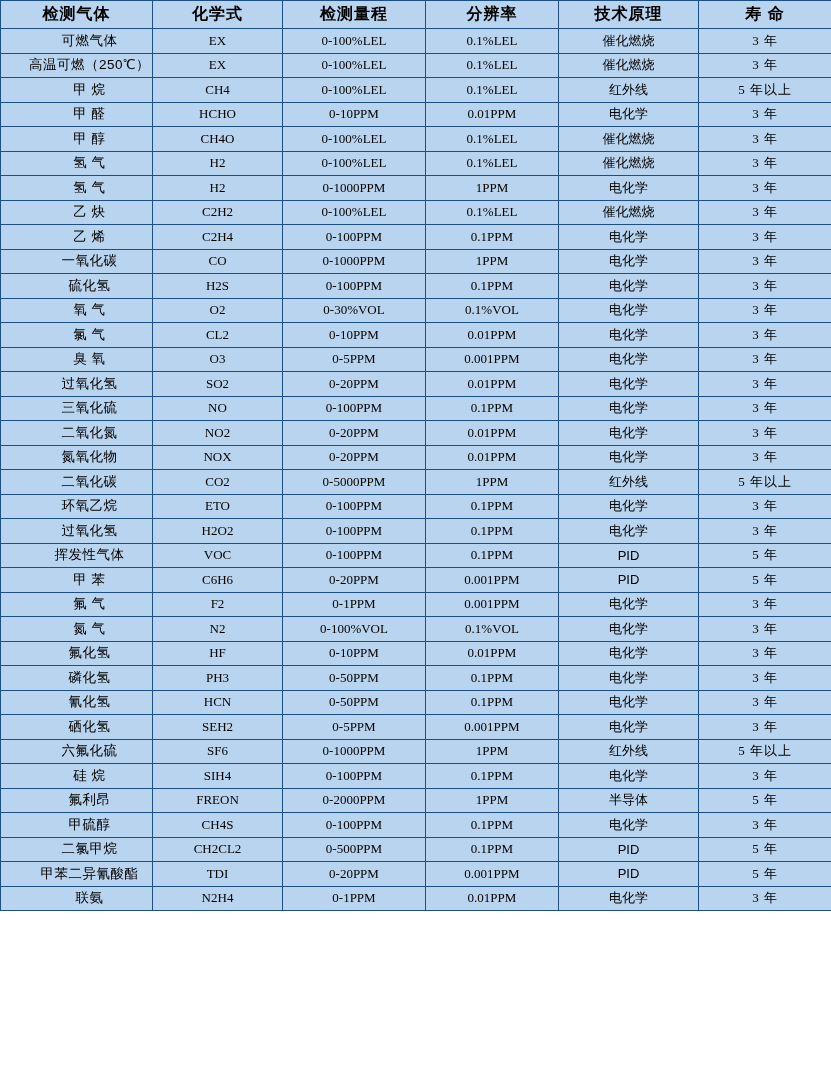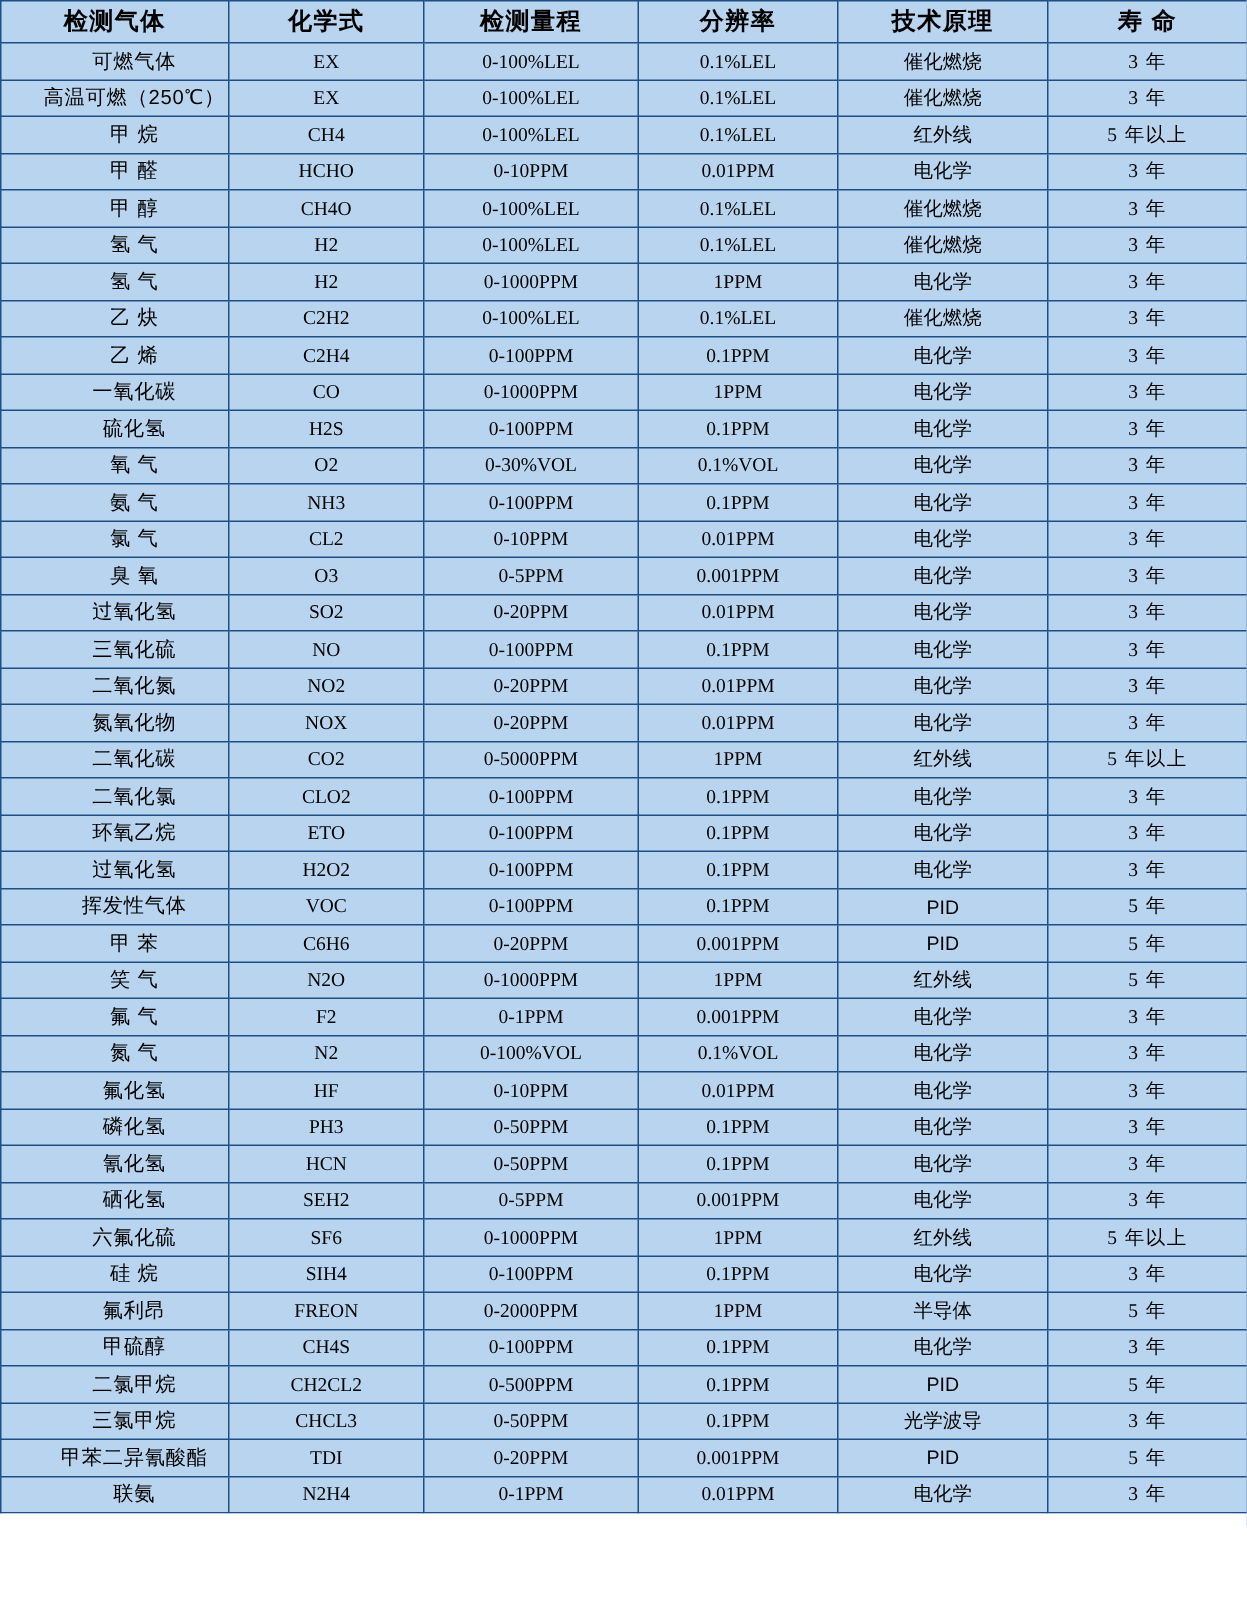--- a/index.html
+++ b/index.html
@@ -180,28 +180,20 @@
       </tr>
       <tr>
         <td class="name">氧 气</td>
         <td class="formula">O2</td>
         <td class="range">0-30%VOL</td>
         <td class="resolution">0.1%VOL</td>
         <td class="principle">电化学</td>
         <td class="life">3 年</td>
       </tr>
       <tr>
-        <td class="name">氨 气</td>
-        <td class="formula">NH3</td>
-        <td class="range">0-100PPM</td>
-        <td class="resolution">0.1PPM</td>
-        <td class="principle">电化学</td>
-        <td class="life">3 年</td>
-      </tr>
-      <tr>
         <td class="name">氯 气</td>
         <td class="formula">CL2</td>
         <td class="range">0-10PPM</td>
         <td class="resolution">0.01PPM</td>
         <td class="principle">电化学</td>
         <td class="life">3 年</td>
       </tr>
       <tr>
         <td class="name">臭 氧</td>
         <td class="formula">O3</td>
@@ -244,28 +236,20 @@
       </tr>
       <tr>
         <td class="name">二氧化碳</td>
         <td class="formula">CO2</td>
         <td class="range">0-5000PPM</td>
         <td class="resolution">1PPM</td>
         <td class="principle">红外线</td>
         <td class="life">5 年以上</td>
       </tr>
       <tr>
-        <td class="name">二氧化氯</td>
-        <td class="formula">CLO2</td>
-        <td class="range">0-100PPM</td>
-        <td class="resolution">0.1PPM</td>
-        <td class="principle">电化学</td>
-        <td class="life">3 年</td>
-      </tr>
-      <tr>
         <td class="name">环氧乙烷</td>
         <td class="formula">ETO</td>
         <td class="range">0-100PPM</td>
         <td class="resolution">0.1PPM</td>
         <td class="principle">电化学</td>
         <td class="life">3 年</td>
       </tr>
       <tr>
         <td class="name">过氧化氢</td>
         <td class="formula">H2O2</td>
@@ -281,28 +265,20 @@
         <td class="resolution">0.1PPM</td>
         <td class="principle">PID</td>
         <td class="life">5 年</td>
       </tr>
       <tr>
         <td class="name">甲 苯</td>
         <td class="formula">C6H6</td>
         <td class="range">0-20PPM</td>
         <td class="resolution">0.001PPM</td>
         <td class="principle">PID</td>
-        <td class="life">5 年</td>
-      </tr>
-      <tr>
-        <td class="name">笑 气</td>
-        <td class="formula">N2O</td>
-        <td class="range">0-1000PPM</td>
-        <td class="resolution">1PPM</td>
-        <td class="principle">红外线</td>
         <td class="life">5 年</td>
       </tr>
       <tr>
         <td class="name">氟 气</td>
         <td class="formula">F2</td>
         <td class="range">0-1PPM</td>
         <td class="resolution">0.001PPM</td>
         <td class="principle">电化学</td>
         <td class="life">3 年</td>
       </tr>
@@ -380,28 +356,20 @@
       </tr>
       <tr>
         <td class="name">二氯甲烷</td>
         <td class="formula">CH2CL2</td>
         <td class="range">0-500PPM</td>
         <td class="resolution">0.1PPM</td>
         <td class="principle">PID</td>
         <td class="life">5 年</td>
       </tr>
       <tr>
-        <td class="name">三氯甲烷</td>
-        <td class="formula">CHCL3</td>
-        <td class="range">0-50PPM</td>
-        <td class="resolution">0.1PPM</td>
-        <td class="principle">光学波导</td>
-        <td class="life">3 年</td>
-      </tr>
-      <tr>
         <td class="name">甲苯二异氰酸酯</td>
         <td class="formula">TDI</td>
         <td class="range">0-20PPM</td>
         <td class="resolution">0.001PPM</td>
         <td class="principle">PID</td>
         <td class="life">5 年</td>
       </tr>
       <tr>
         <td class="name">联氨</td>
         <td class="formula">N2H4</td>

